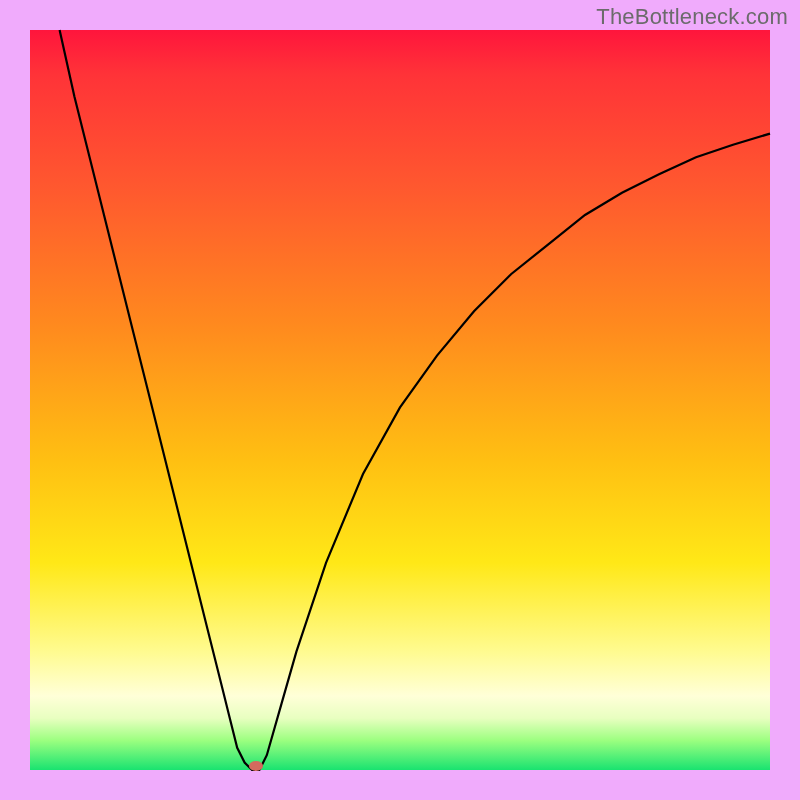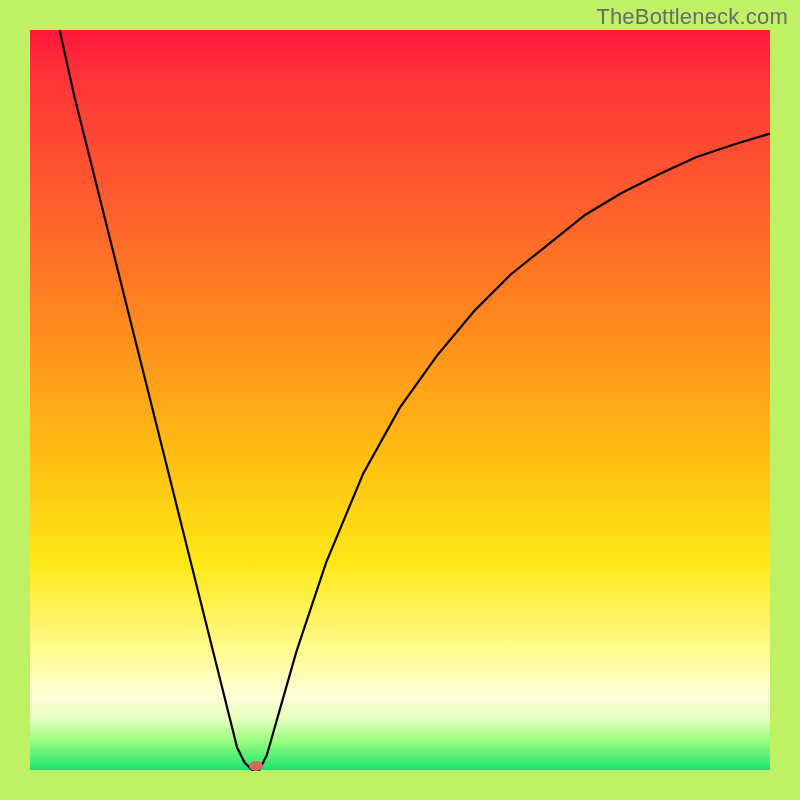--- a/index.html
+++ b/index.html
@@ -8,21 +8,21 @@
     width: 800px;
     height: 800px;
     background: #000;
     font-family: Arial, Helvetica, sans-serif;
     overflow: hidden;
   }
   .container {
     position: relative;
     width: 800px;
     height: 800px;
-    background: #bef264;
+    background: #f0abfc;
   }
   .watermark {
     position: absolute;
     top: 4px;
     right: 12px;
     color: #6b6b6b;
     font-size: 22px;
     font-weight: 500;
     letter-spacing: 0.2px;
     z-index: 20;

